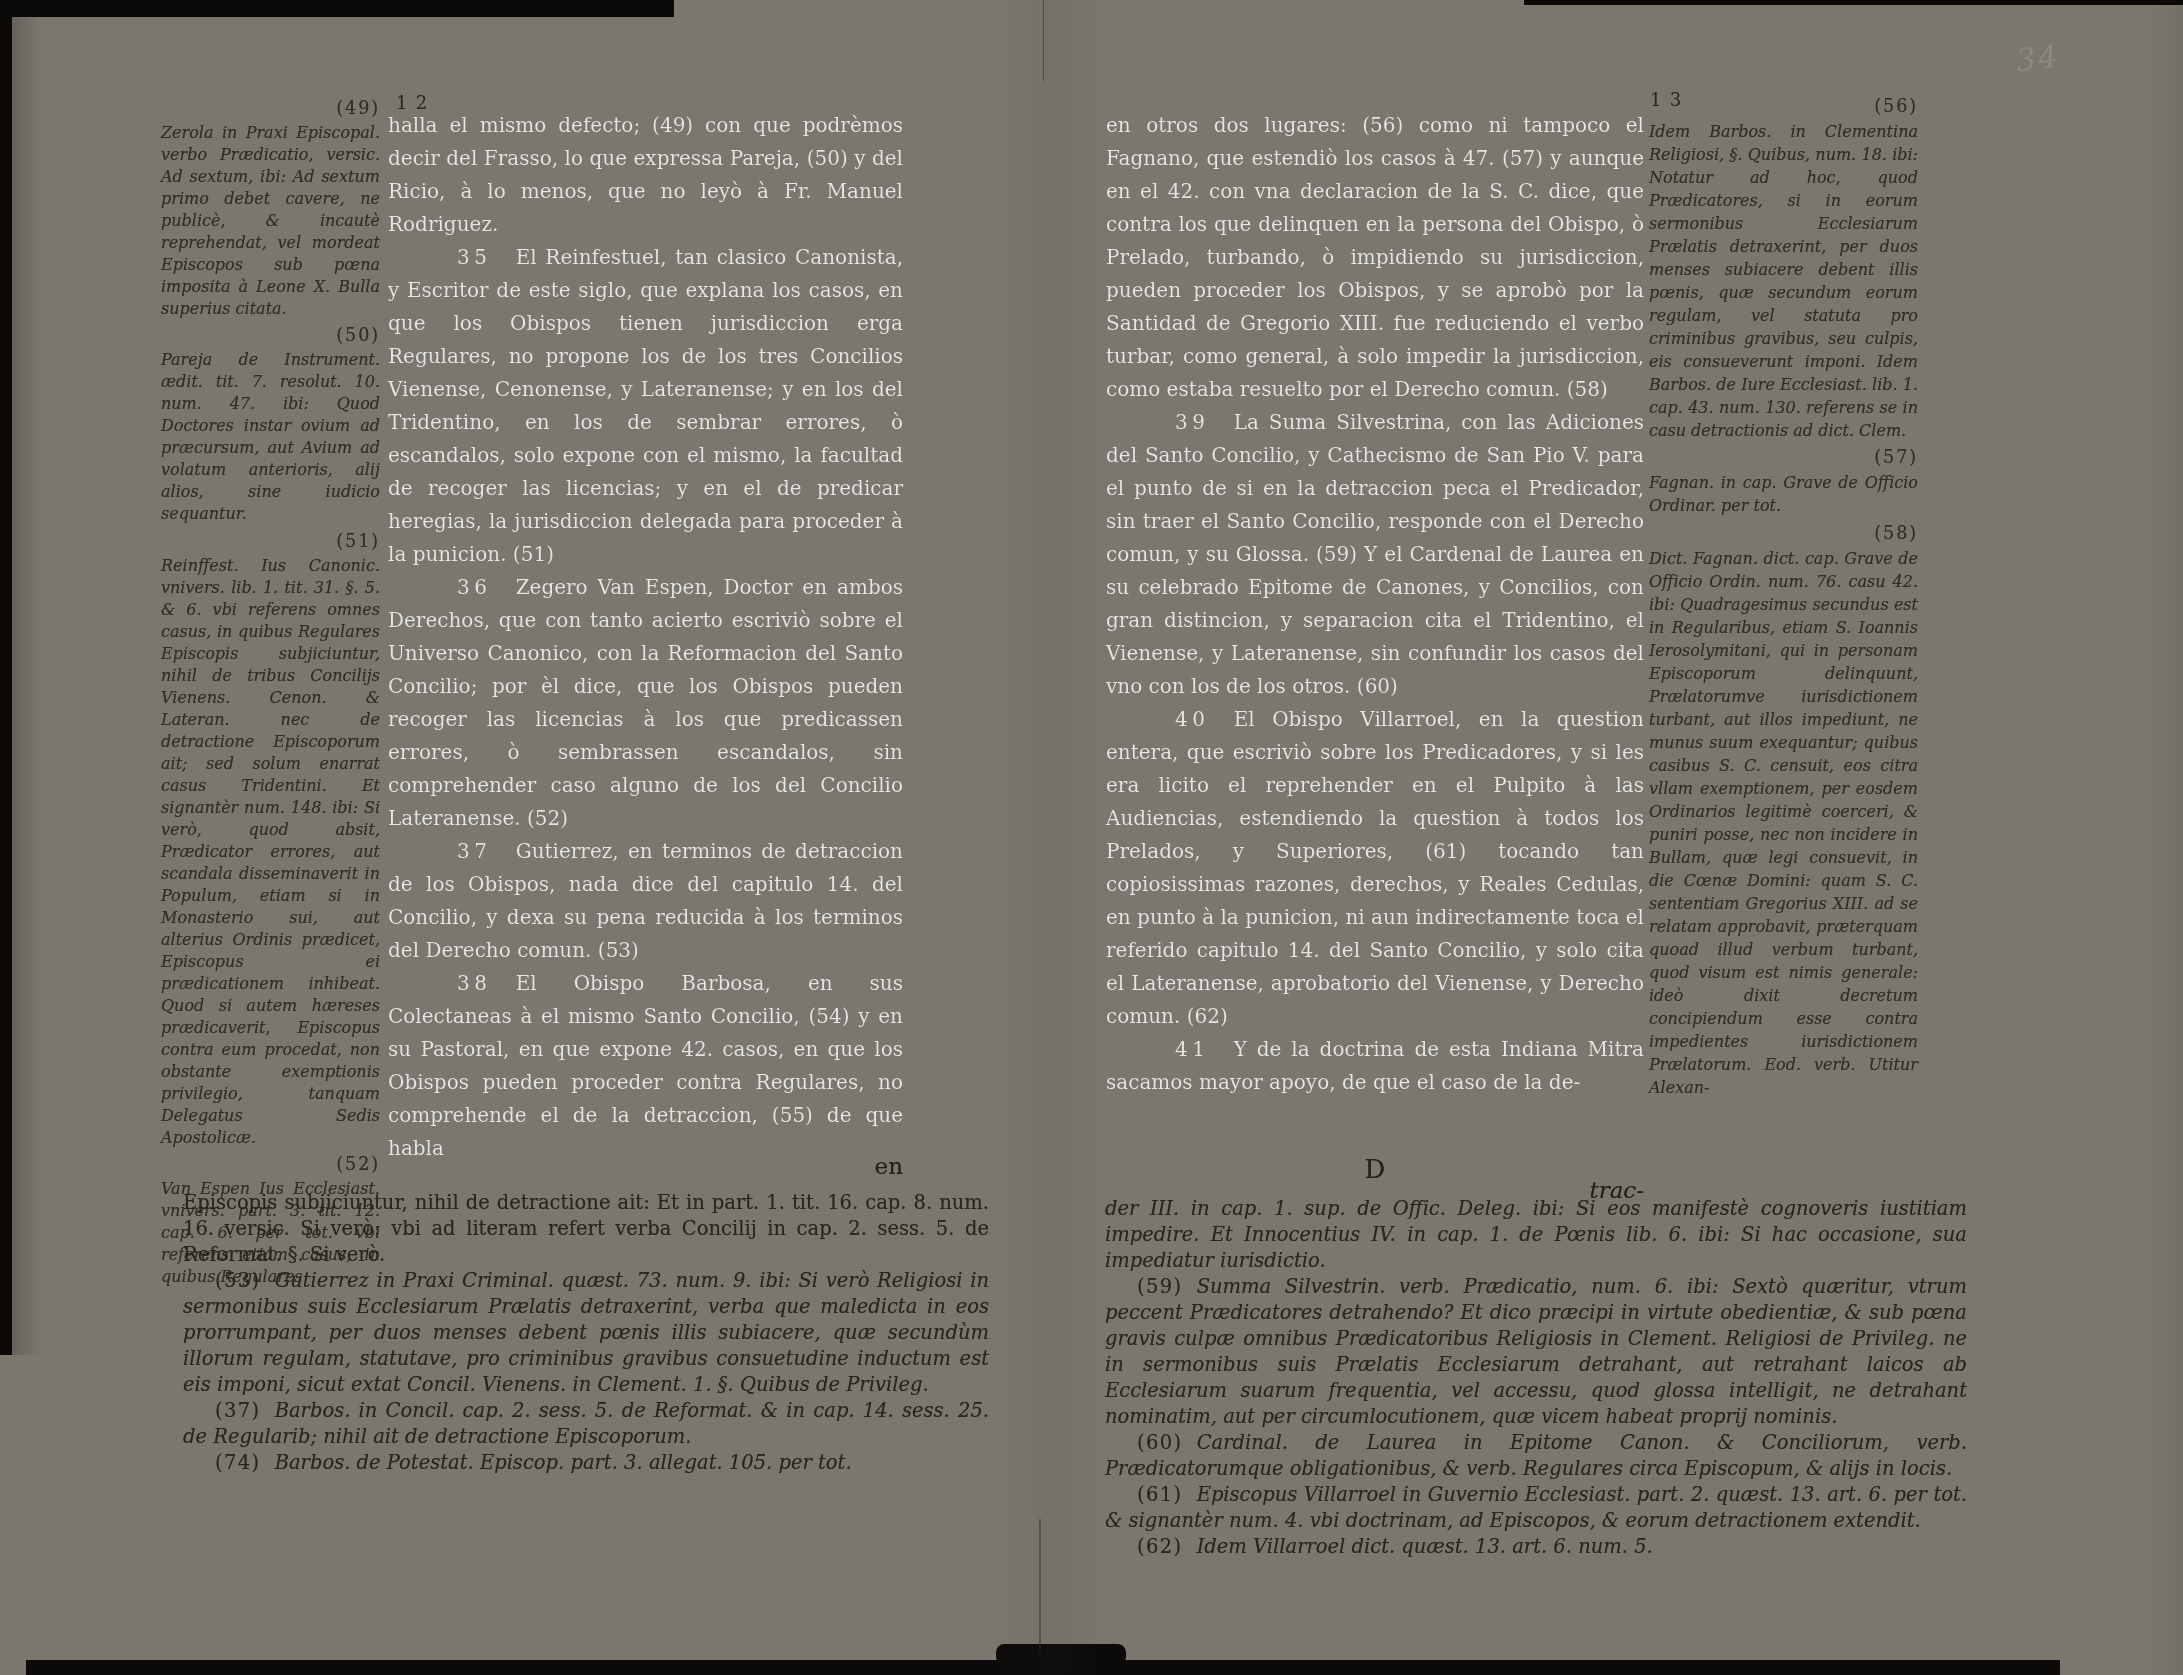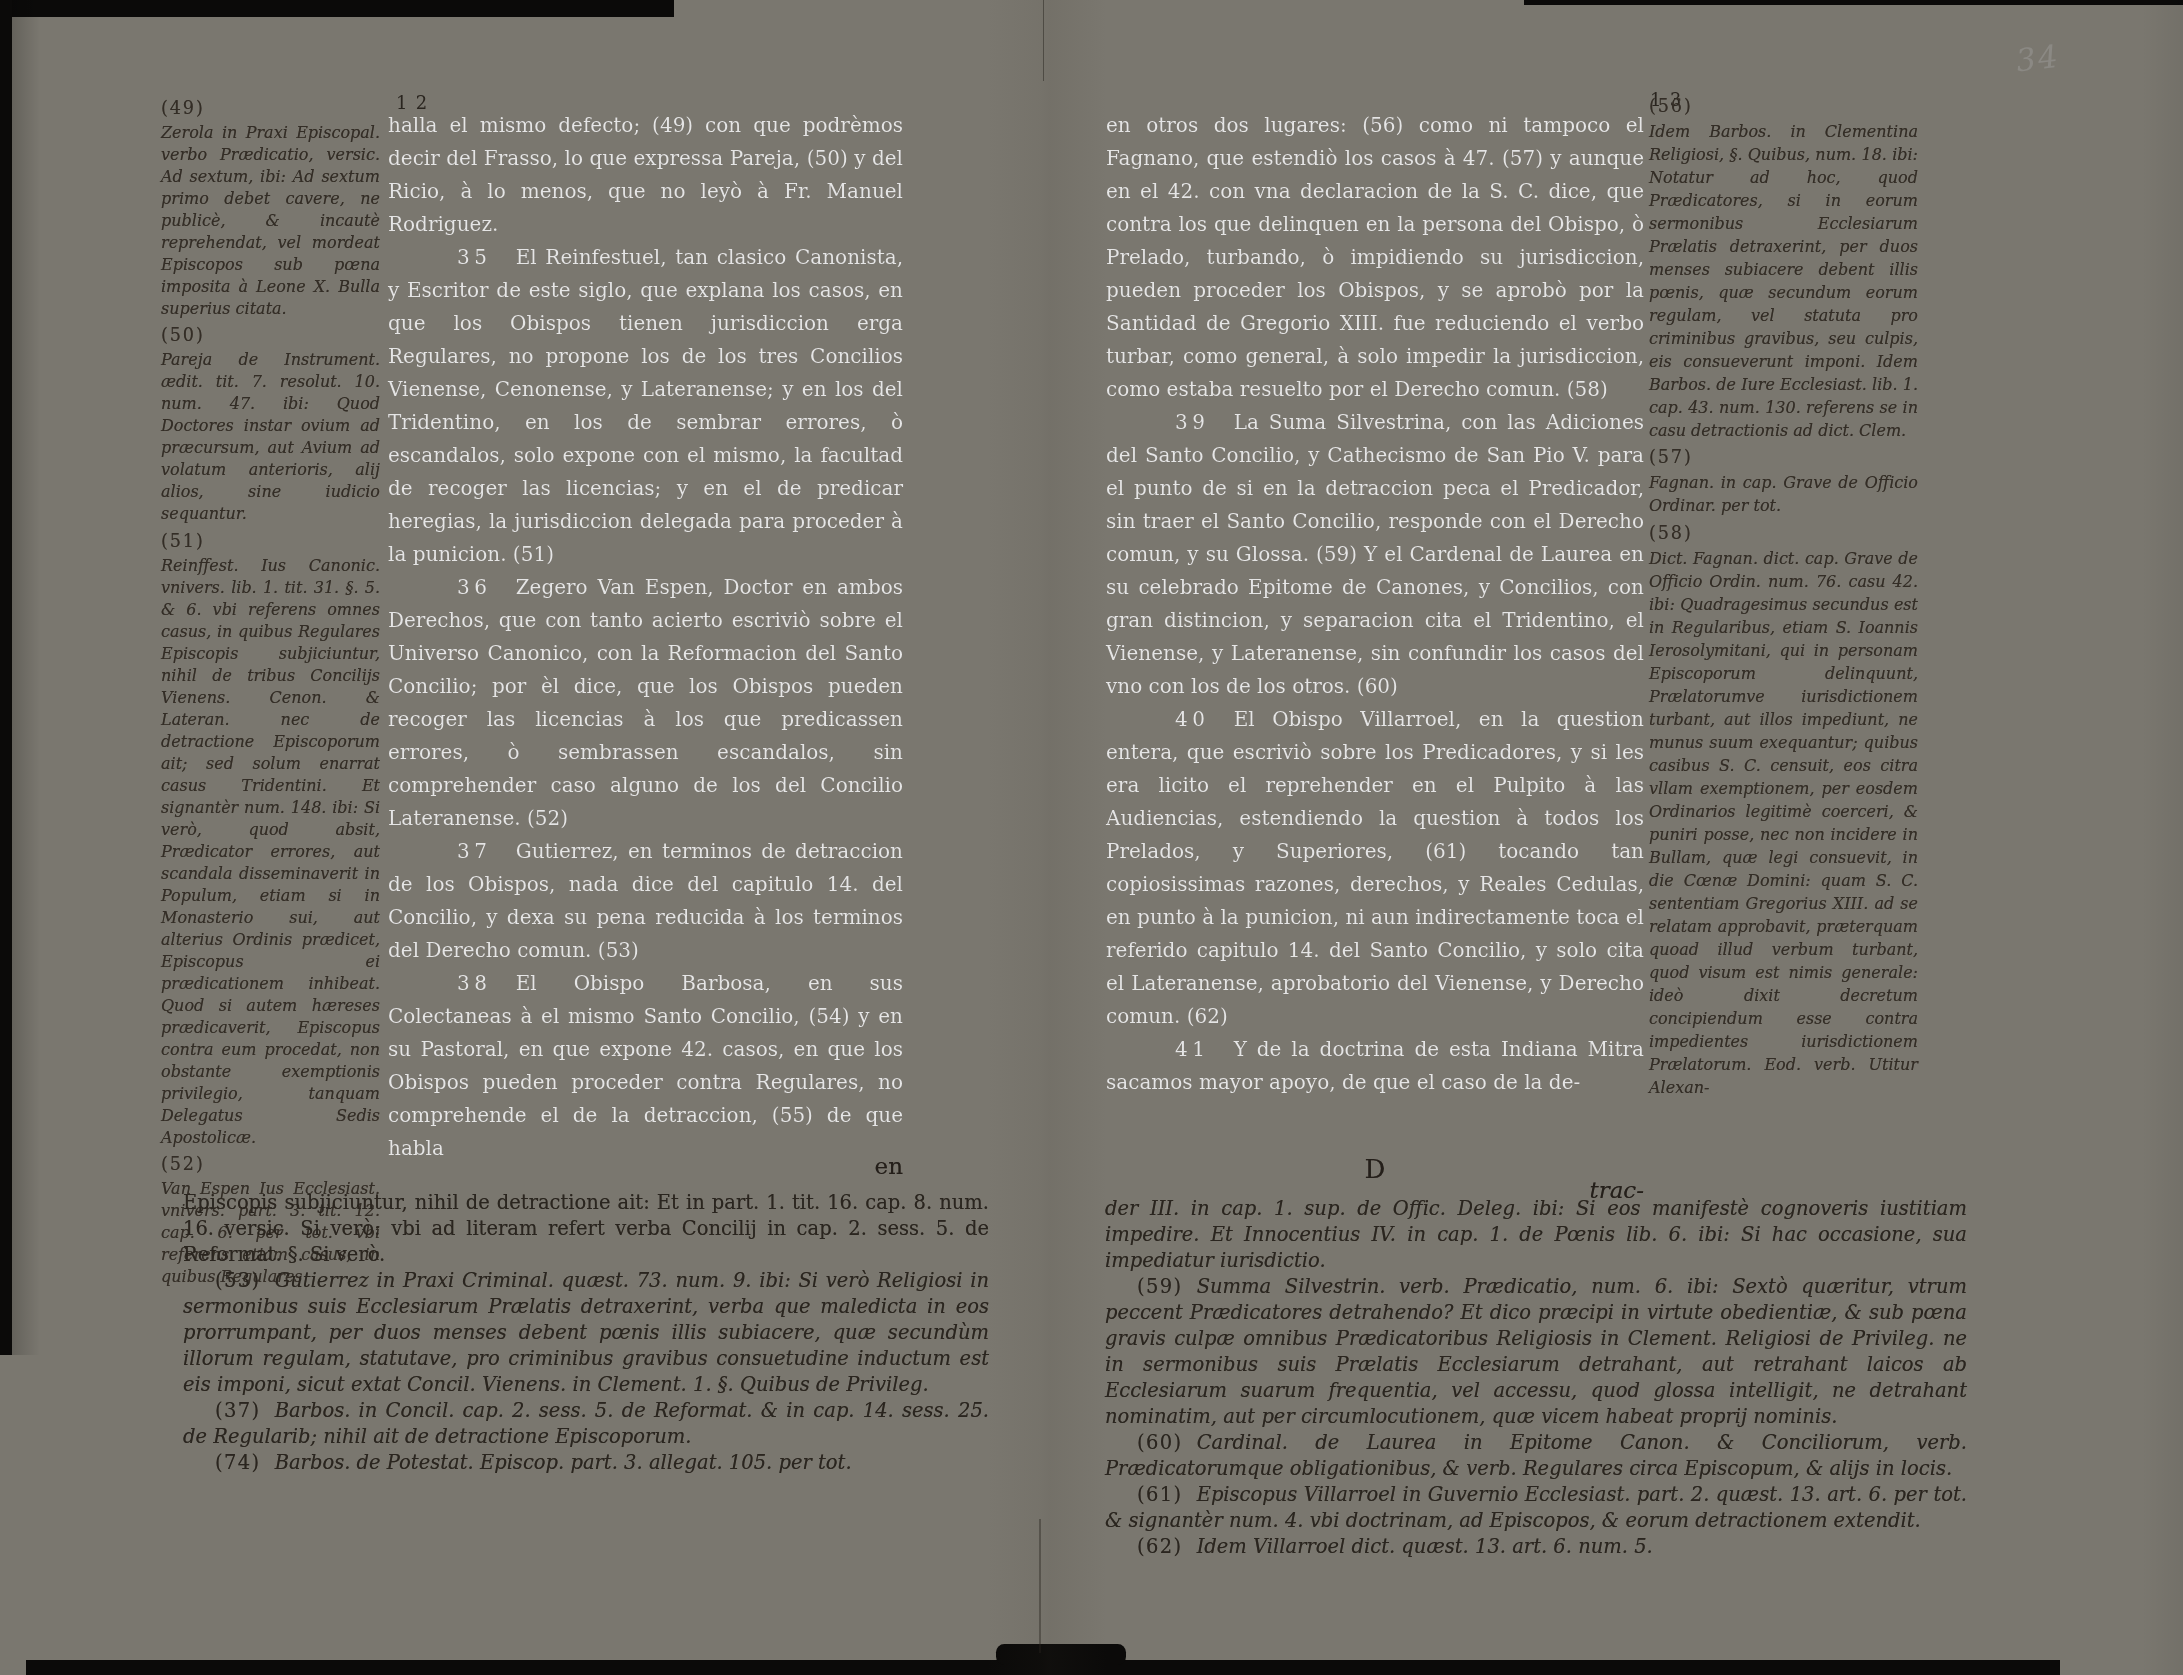--- a/index.html
+++ b/index.html
@@ -54,21 +54,21 @@
   .pnum{letter-spacing:4.6px;padding-right:24px;}
   .marginalia{
     position:absolute;font-size:16px;line-height:22px;
     font-style:italic;text-align:justify;color:#332d26;
     text-shadow:0 0 0.3px rgba(45,38,28,0.5);
   }
   .marginalia-left{left:161px;top:97px;width:219px;}
   .marginalia-right{left:1649px;top:95px;width:269px;}
   .marginalia-right .mnote-text{line-height:23px;}
   .mnote-label{
-    text-align:left;font-style:normal;font-size:17.6px;
+    text-align:right;font-style:normal;font-size:17.6px;
     margin-top:4.6px;margin-bottom:2.8px;letter-spacing:1.9px;
   }
   .mnote:first-child .mnote-label{margin-top:0;}
   .bottomblock{
     position:absolute;font-size:19.5px;line-height:26px;text-align:justify;
     color:#2a251f;text-shadow:0 0 0.3px rgba(40,33,24,0.5);
   }
   .bottom-left{left:183px;top:1190px;width:806px;}
   .bottom-right{left:1105px;top:1196px;width:862px;}
   .bottom-right .contin,.bottom-right .fn-text{font-style:italic;}

